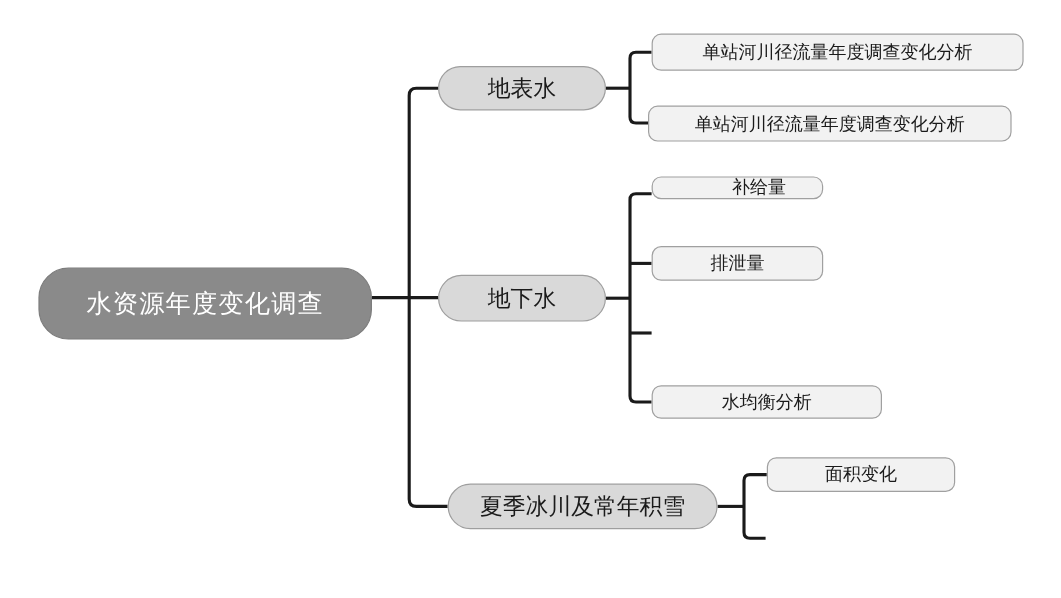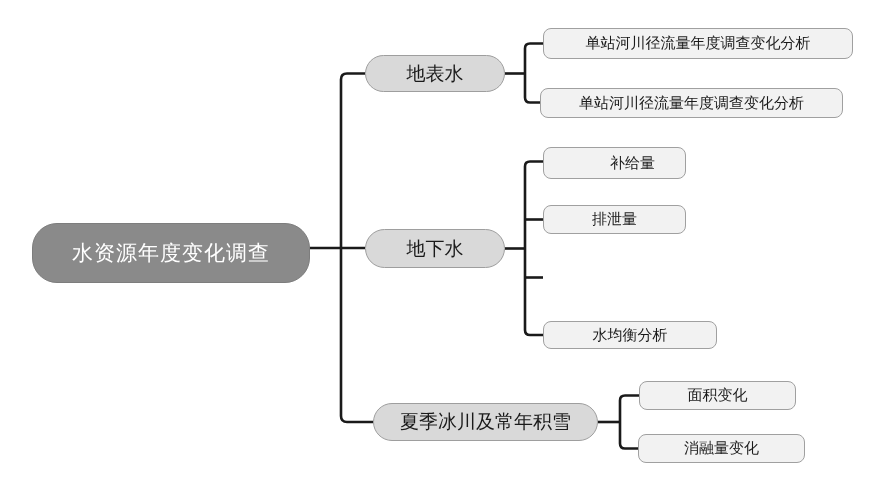--- a/index.html
+++ b/index.html
@@ -76,21 +76,20 @@
     <path d="M639,395.5 L625,395.5 Q620,395.5 620,400.5 L620,443.5 Q620,448.5 625,448.5 L638,448.5"></path>
   </svg>
 
   <div class="node node-root" style="left:32px; top:223px; width:278px; height:60px;">水资源年度变化调查</div>
 
   <div class="node node-branch" style="left:365px; top:55px; width:140px; height:37px;text-align:center;">地表水</div>
   <div class="node node-leaf" style="left:543px; top:28px; width:310px; height:31px;">单站河川径流量年度调查变化分析</div>
   <div class="node node-leaf" style="left:540px; top:88px; width:303px; height:30px;">单站河川径流量年度调查变化分析</div>
 
   <div class="node node-branch" style="left:365px; top:229px; width:140px; height:39px;">地下水</div>
-  <div class="node node-leaf" style="left:543px; top:147px; width:143px; height:32px;padding-left:36px;">补给量</div>
+  <div class="node node-leaf" style="left:543px; top:147px; width:143px; height:19px;padding-left:36px;">补给量</div>
   <div class="node node-leaf" style="left:543px; top:205px; width:143px; height:29px;">排泄量</div>
-  <div class="node node-leaf" style="left:543px; top:321px; width:174px; height:28px;">水均衡分析</div>
+  <div class="node node-leaf" style="left:543px; top:321px; width:192px; height:28px;">水均衡分析</div>
 
   <div class="node node-leaf" style="left:639px; top:381px; width:157px; height:29px;">面积变化</div>
   <div class="node node-branch" style="left:373px; top:403px; width:225px; height:38px;">夏季冰川及常年积雪</div>
-  <div class="node node-leaf" style="left:638px; top:434px; width:167px; height:29px;">消融量变化</div>
 
 </div>
 
 </body></html>

